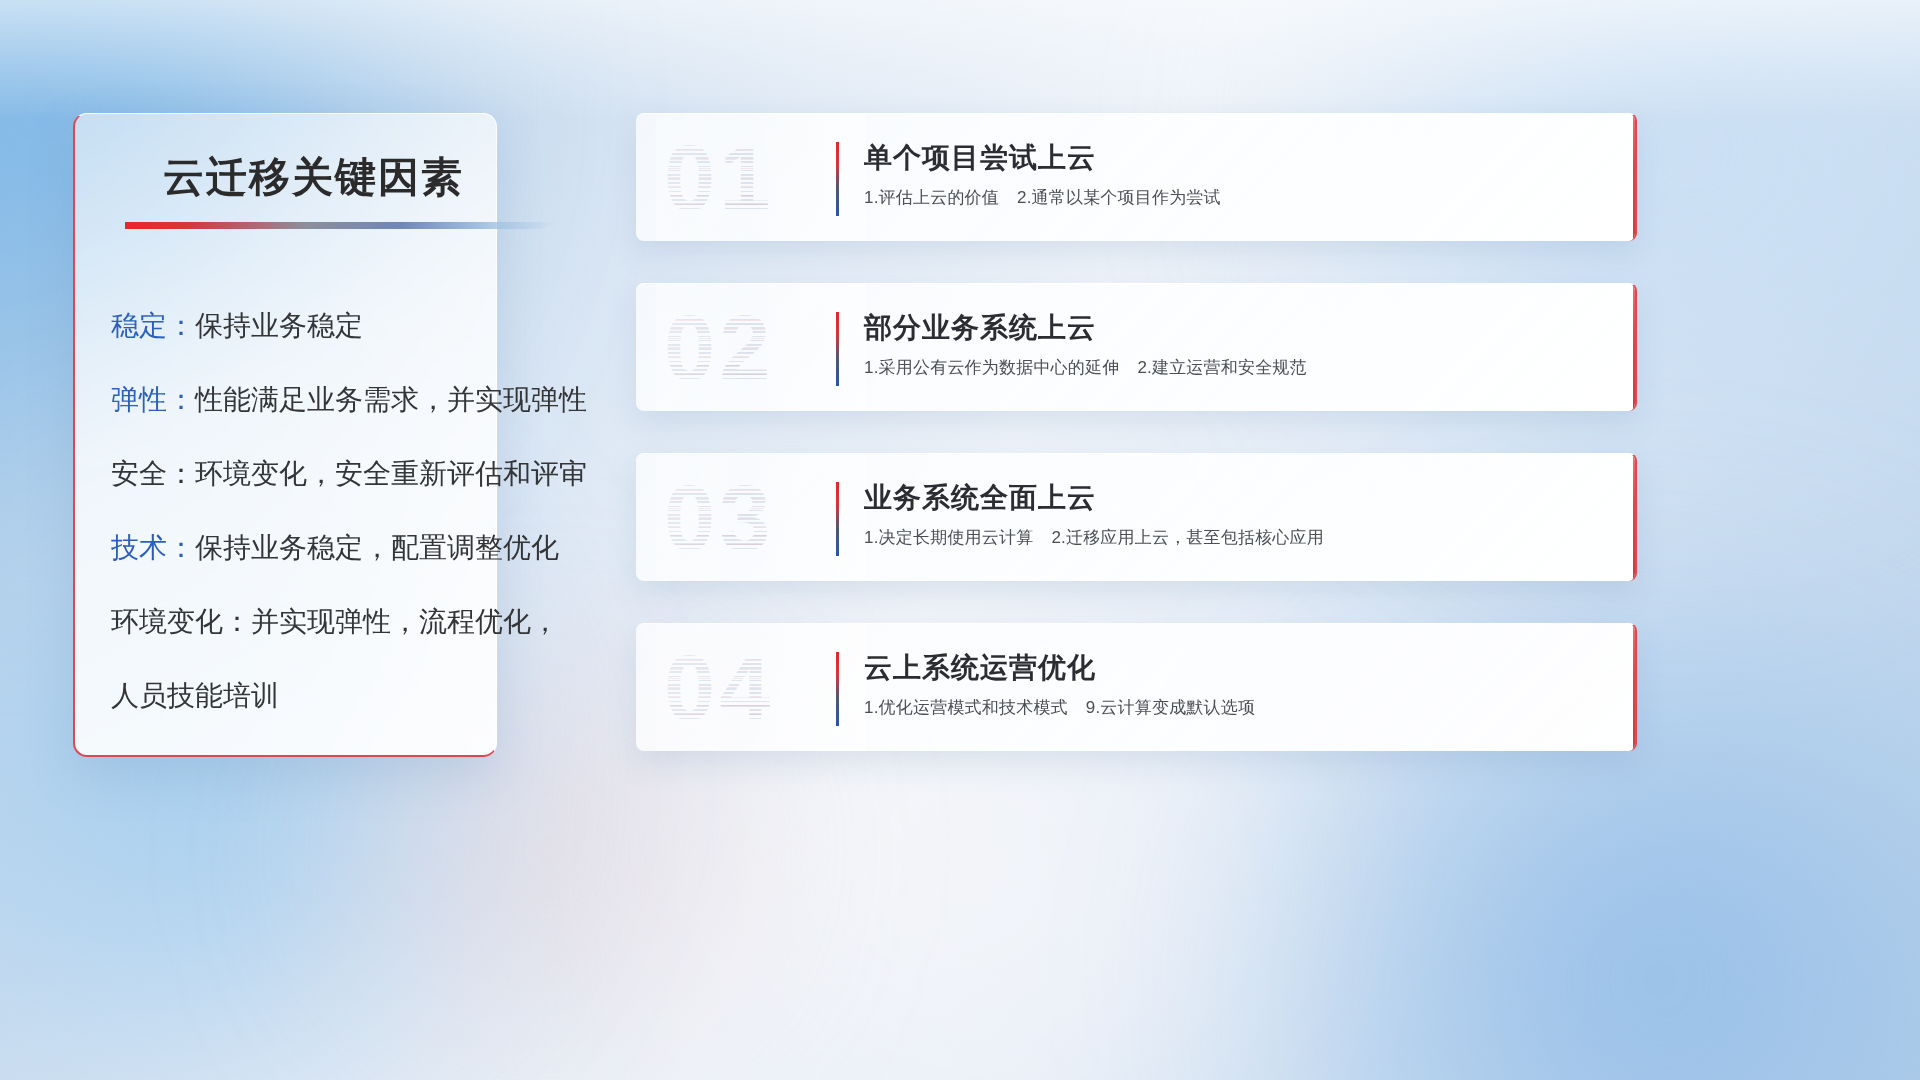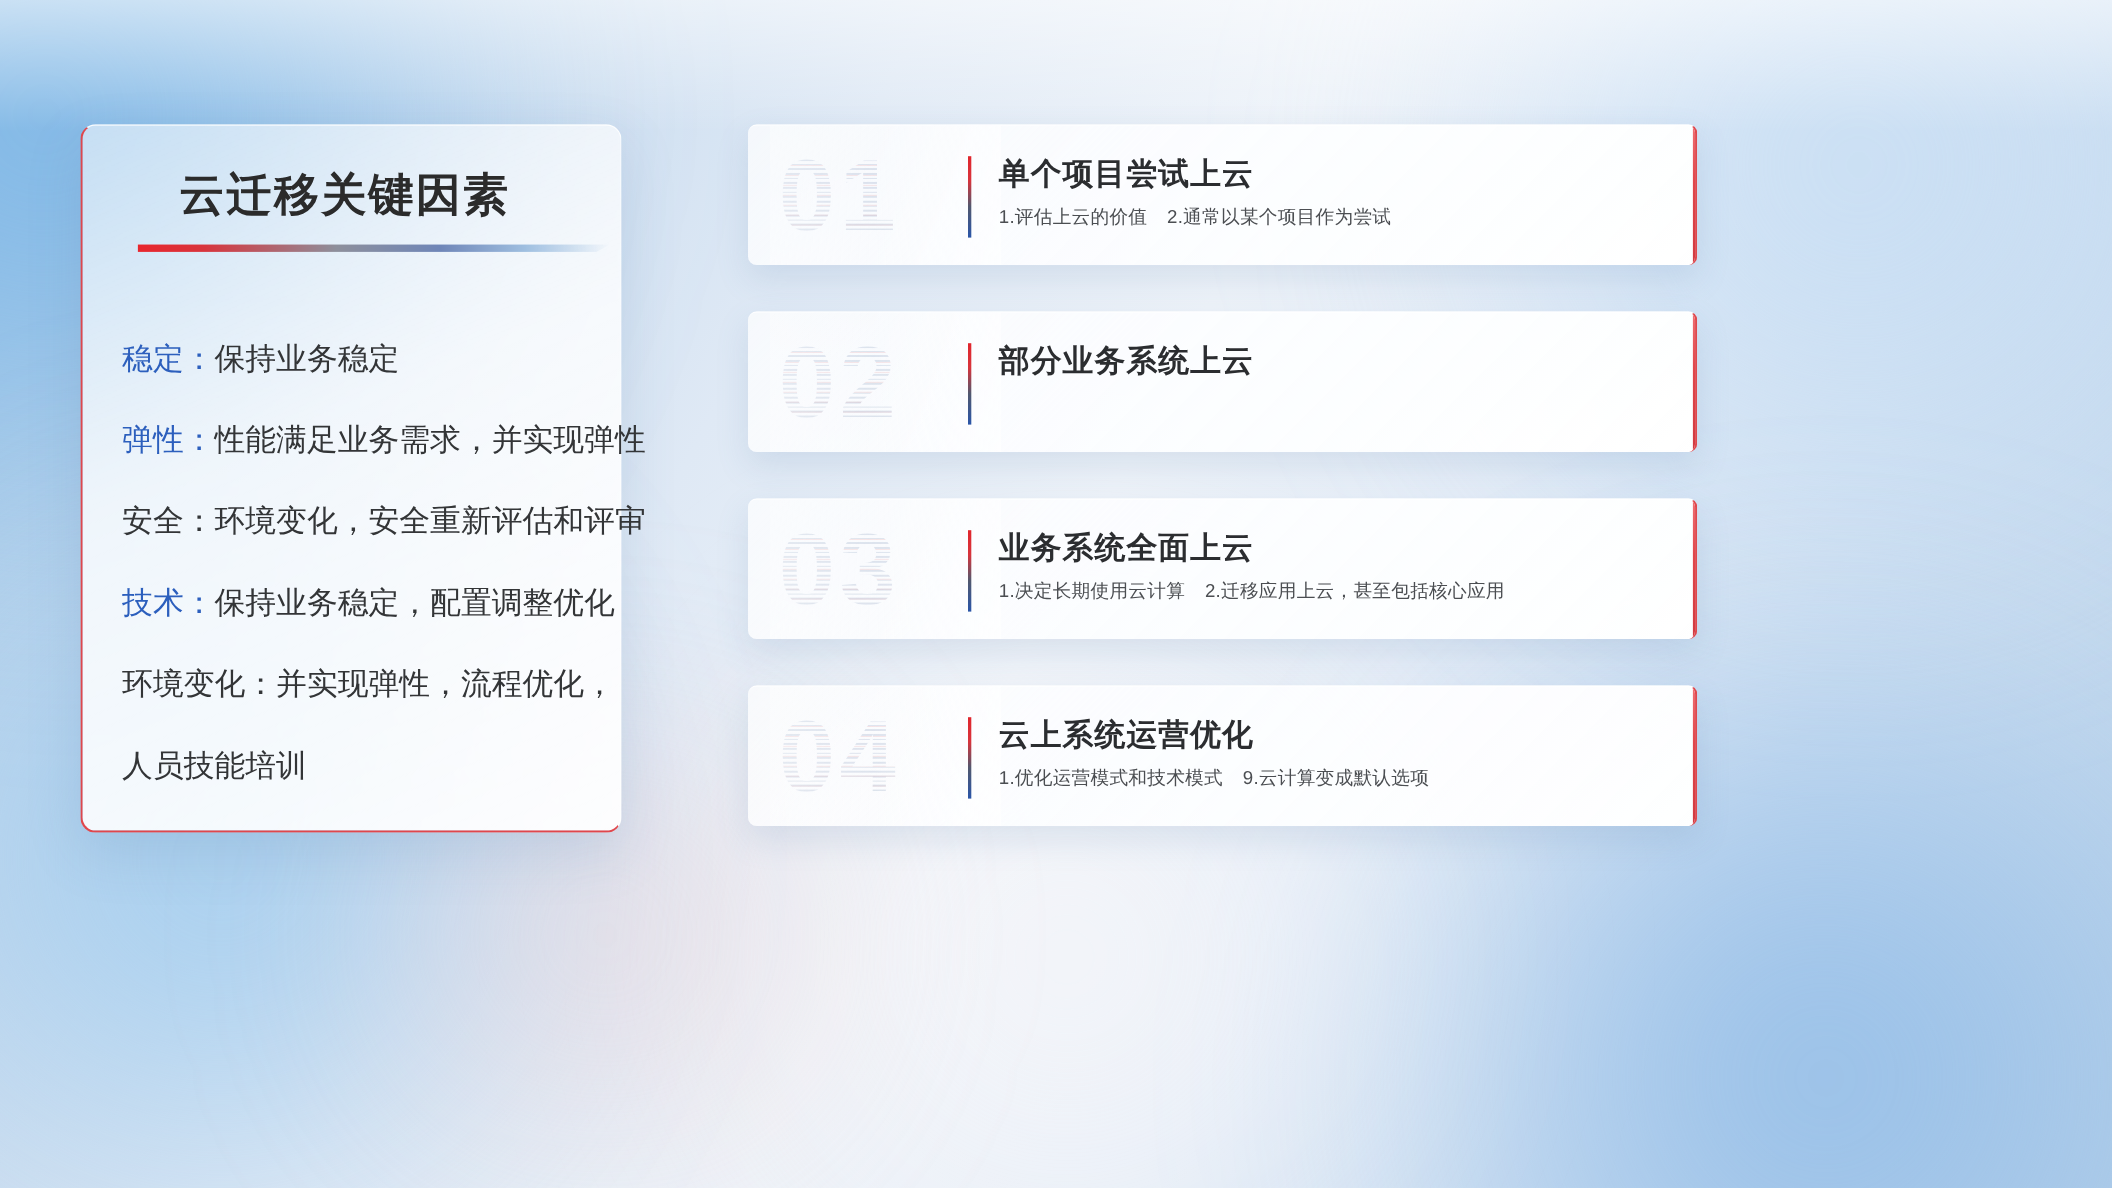--- a/index.html
+++ b/index.html
@@ -33,21 +33,21 @@
   .blob-f { left:240px; top:640px; width:620px; height:420px;
             background:radial-gradient(circle at 50% 50%,rgba(232,200,205,.45),rgba(232,200,205,0) 70%); }
   .bg-top-wash { position:absolute; left:0; right:0; top:0; height:120px;
             background:linear-gradient(180deg,rgba(255,255,255,.55),rgba(255,255,255,0)); }
 
   
   .stage { position:absolute; inset:0; }
 
   
   .left-panel {
-    position:absolute; left:73px; top:113px; width:492px; height:644px;
+    position:absolute; left:73px; top:113px; width:424px; height:644px;
     border-radius:14px;
     background:linear-gradient(157deg,rgba(255,255,255,.52) 0%,rgba(255,255,255,.80) 42%,rgba(255,255,255,.92) 100%);
     border:1px solid rgba(255,255,255,.85);
     border-left:2px solid #e0474c;
     border-bottom:2px solid #e0474c;
     box-shadow:0 18px 48px rgba(90,125,170,.18);
     backdrop-filter:blur(2px);
   }
   .panel-title {
     position:absolute; left:88px; top:36px;
@@ -64,29 +64,28 @@
     font-size:28px; color:#333537; line-height:1.32;
     margin-bottom:37px; white-space:nowrap;
   }
   .panel-item:last-child { margin-bottom:0; }
   .panel-item .lbl { color:#2c5fbd; }
   .panel-item .lbl.dark { color:#333537;text-align:center; }
 
   
   .cards { position:absolute; left:636px; top:113px; }
   .card {
-    position:relative; width:863px; height:128px;
+    position:relative; width:1001px; height:128px;
     border-radius:8px;
     background:linear-gradient(135deg,rgba(255,255,255,.72) 0%,rgba(252,253,255,.93) 38%,rgba(255,255,255,.99) 100%);
     border-top:1px solid rgba(255,255,255,.95);
     border-right:2px solid #e0474c;
     box-shadow:0 12px 30px rgba(95,130,175,.16);
     margin-bottom:42px;
     overflow:hidden;
-    margin-left:44px;
   }
   .card:last-child { margin-bottom:0;padding-left:28px; }
   .card::after {
     content:""; position:absolute; right:0; top:0; width:2px; height:100%;
     background:linear-gradient(180deg,#ef6f73 0%,#e0474c 40%,#d03a41 100%);
   }
 
   
   .card-num {
     position:absolute; left:28px; top:50%; transform:translateY(-50%);
@@ -193,20 +192,23 @@
       </div>
     </div>
 
     <div class="card">
       <div class="card-num">02</div>
       <div class="card-num-tint">02</div>
       <div class="num-fade"></div>
       <div class="card-divider"></div>
       <div class="card-body">
         <div class="card-title">部分业务系统上云</div>
+        <div class="card-desc">
+          <span>1.采用公有云作为数据中心的延伸</span><span class="gap"></span><span>2.建立运营和安全规范</span>
+        </div>
       </div>
     </div>
 
     <div class="card">
       <div class="card-num">03</div>
       <div class="card-num-tint">03</div>
       <div class="num-fade"></div>
       <div class="card-divider"></div>
       <div class="card-body">
         <div class="card-title">业务系统全面上云</div>

